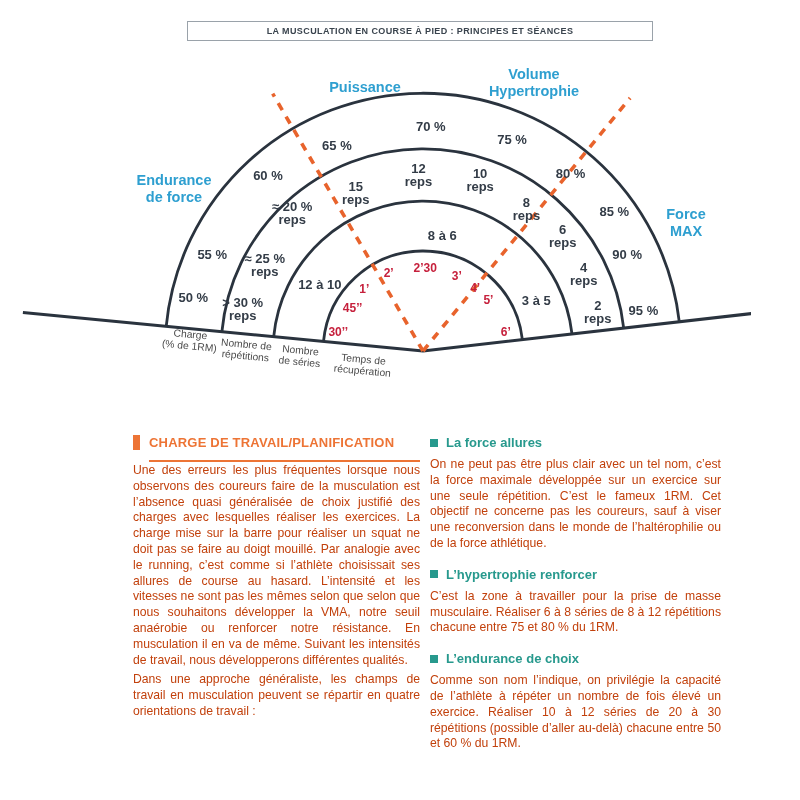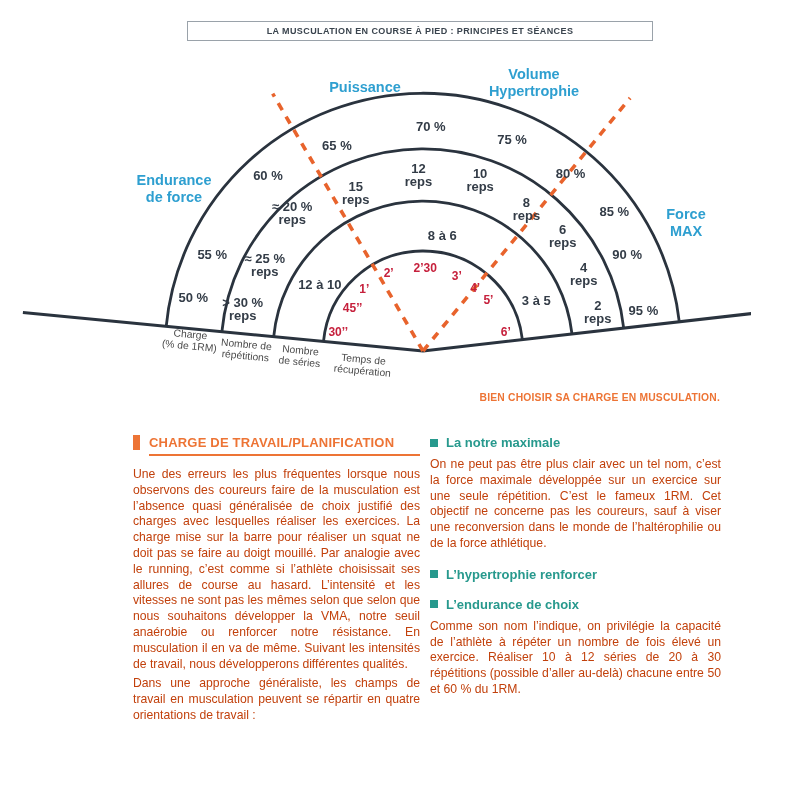--- a/index.html
+++ b/index.html
@@ -28,29 +28,29 @@
     font-size:10.3px; font-weight:bold; color:#ed7435; letter-spacing:0.2px;
   }
 
   .columns { position:absolute; left:133px; top:435px; width:588px; display:flex; gap:10px; }
   .col-left  { width:287px; flex:none; }
   .col-right { width:291px; flex:none; }
 
   .oh { display:flex; align-items:flex-start; }
   .oh-bar { width:7px; height:15px; background:#ed7435; margin-right:9px; flex:none; }
   .oh-text {
-    flex:1; border-bottom:2.5px solid #ed7435; padding-bottom:4px;
+    flex:1; border-bottom:2.5px solid #ed7435; padding-bottom:10px;
     color:#ed7435; font-weight:bold; font-size:13px; letter-spacing:0.2px;
   }
 
   p.body {
     font-size:12.2px; line-height:15.8px; color:#c2410c;
     text-align:justify; margin:0;
   }
-  .col-left p.p1 { margin-top:11px; }
+  .col-left p.p1 { margin-top:1px; }
   .col-left p.p2 { margin-top:4px; }
 
   .section + .section { margin-top:15px; }
   .sec-head {
     display:flex; align-items:center; color:#27998d; font-weight:bold;
     font-size:13px; margin:0 0 7px 0;
   }
   .sec-bullet { width:8px; height:8px; background:#27998d; margin-right:8px; flex:none; }
 </style>
 </head>
@@ -105,48 +105,48 @@
       <text x="174" text-anchor="middle" class="t-sector"><tspan x="174" y="185.0">Endurance</tspan><tspan x="174" y="202.0">de force</tspan></text>
       <text x="365" text-anchor="middle" class="t-sector"><tspan x="365" y="91.5">Puissance</tspan></text>
       <text x="534" text-anchor="middle" class="t-sector"><tspan x="534" y="79.0">Volume</tspan><tspan x="534" y="96.0">Hypertrophie</tspan></text>
       <text x="686" text-anchor="middle" class="t-sector"><tspan x="686" y="219.0">Force</tspan><tspan x="686" y="236.0">MAX</tspan></text>
       <text x="190" text-anchor="middle" class="t-axis" transform="rotate(5.3 190 339)"><tspan x="190" y="337.8">Charge</tspan><tspan x="190" y="349.3">(% de 1RM)</tspan></text>
       <text x="246" text-anchor="middle" class="t-axis" transform="rotate(5.3 246 349)"><tspan x="246" y="347.8">Nombre de</tspan><tspan x="246" y="359.3">répétitions</tspan></text>
       <text x="300" text-anchor="middle" class="t-axis" transform="rotate(5.3 300 355)"><tspan x="300" y="353.8">Nombre</tspan><tspan x="300" y="365.3">de séries</tspan></text>
       <text x="363" text-anchor="middle" class="t-axis" transform="rotate(5.3 363 364)"><tspan x="363" y="362.8">Temps de</tspan><tspan x="363" y="374.3">récupération</tspan></text>
     </svg>
 
-  <div class="caption">BIEN CHOISIR SA CHARGE EN MUSCULATION.</div>
 
   <div class="columns">
 
     <div class="col-left">
       <div class="oh">
         <span class="oh-bar"></span>
         <span class="oh-text">CHARGE DE TRAVAIL/PLANIFICATION</span>
       </div>
       <p class="body p1">Une des erreurs les plus fréquentes lorsque nous observons des coureurs faire de la musculation est l’absence quasi généralisée de choix justifié des charges avec lesquelles réaliser les exercices. La charge mise sur la barre pour réaliser un squat ne doit pas se faire au doigt mouillé. Par analogie avec le running, c’est comme si l’athlète choisissait ses allures de course au hasard. L’intensité et les vitesses ne sont pas les mêmes selon que selon que nous souhaitons développer la VMA, notre seuil anaérobie ou renforcer notre résistance. En musculation il en va de même. Suivant les intensités de travail, nous développerons différentes qualités.</p>
       <p class="body p2">Dans une approche généraliste, les champs de travail en musculation peuvent se répartir en quatre orientations de travail :</p>
     </div>
 
     <div class="col-right">
 
       <div class="section">
         <div class="sec-head">
           <span class="sec-bullet"></span>
-          <span>La notre maximale</span>
+          <span>La force allures</span>
         </div>
         <p class="body">On ne peut pas être plus clair avec un tel nom, c’est la force maximale développée sur un exercice sur une seule répétition. C’est le fameux 1RM. Cet objectif ne concerne pas les coureurs, sauf à viser une reconversion dans le monde de l’haltérophilie ou de la force athlétique.</p>
       </div>
 
       <div class="section">
         <div class="sec-head">
           <span class="sec-bullet"></span>
           <span>L’hypertrophie renforcer</span>
         </div>
+        <p class="body">C’est la zone à travailler pour la prise de masse musculaire. Réaliser 6 à 8 séries de 8 à 12 répétitions chacune entre 75 et 80 % du 1RM.</p>
       </div>
 
 
       <div class="section">
         <div class="sec-head">
           <span class="sec-bullet"></span>
           <span>L’endurance de choix</span>
         </div>
         <p class="body">Comme son nom l’indique, on privilégie la capacité de l’athlète à répéter un nombre de fois élevé un exercice. Réaliser 10 à 12 séries de 20 à 30 répétitions (possible d’aller au-delà) chacune entre 50 et 60 % du 1RM.</p>
       </div>

